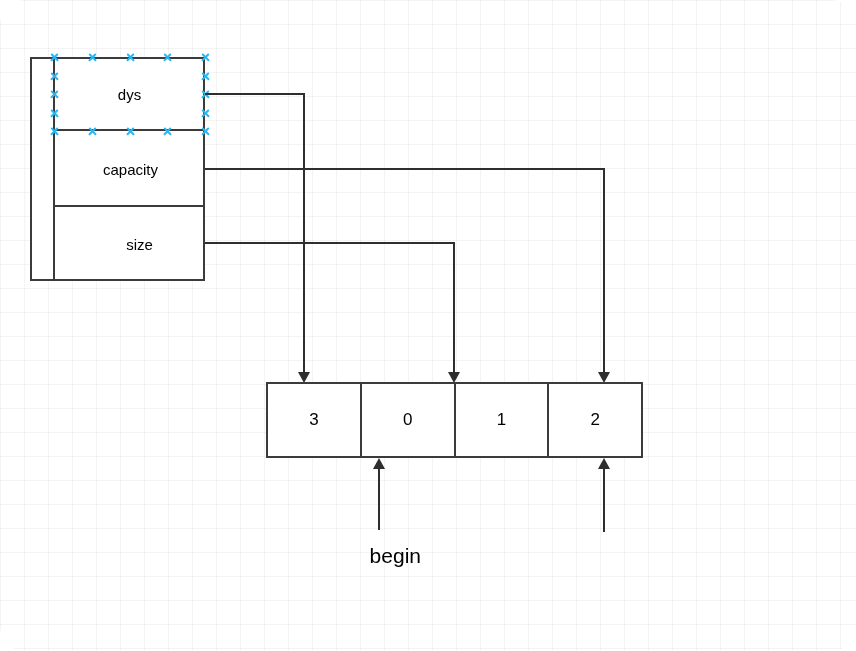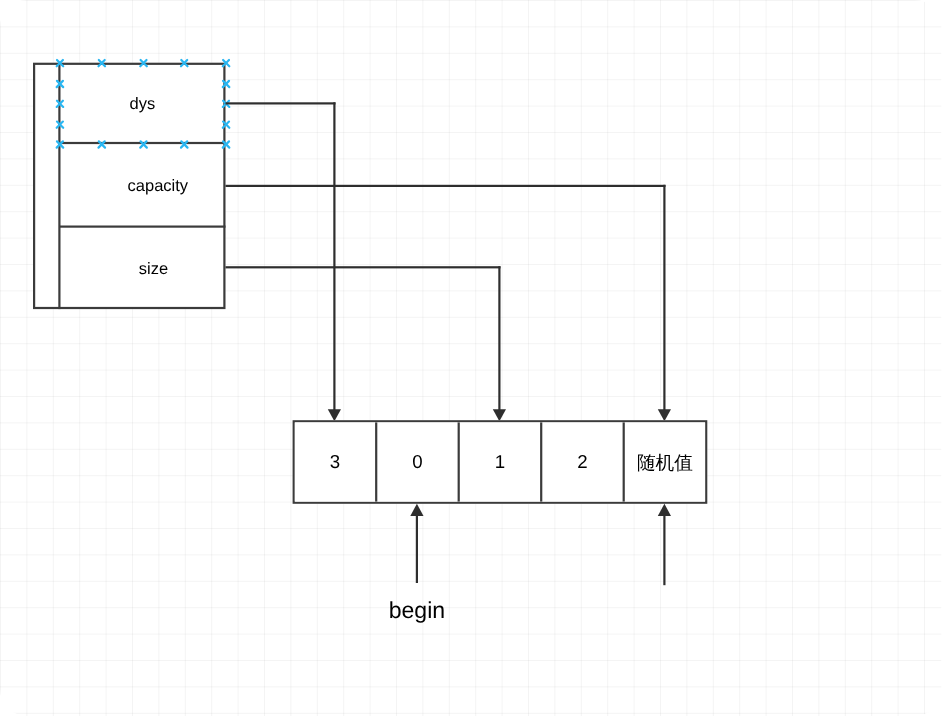--- a/index.html
+++ b/index.html
@@ -100,21 +100,21 @@
 <div id="canvas">
 
   <div class="shape" style="left:30px; top:57px; width:175px; height:224px;"></div>
   <div class="vline-struct" style="left:53px; top:57px; height:224px;"></div>
   <div class="divider" style="left:54px; top:129px; width:151px;"></div>
   <div class="divider" style="left:54px; top:205px; width:151px;"></div>
 
   <div class="row-label" style="left:54px; top:57px;  width:151px; height:74px;">
     <span>dys</span>
   </div>
-  <div class="row-label" style="left:57px; top:131px; width:137px; height:76px;padding-left:36px;">
+  <div class="row-label" style="left:44px; top:131px; width:137px; height:76px;padding-left:36px;">
     <span>capacity</span>
   </div>
   <div class="row-label" style="left:54px; top:207px; width:171px; height:74px;">
     <span>size</span>
   </div>
 
   <div id="handles">
       <div class="cp" style="left: 54px; top: 57px;"></div>
       <div class="cp" style="left: 54px; top: 131px;"></div>
       <div class="cp" style="left: 92px; top: 57px;"></div>
@@ -151,25 +151,22 @@
     </div>
     <div class="array-cell">
       <span>0</span>
     </div>
     <div class="array-cell">
       <span>1</span>
     </div>
     <div class="array-cell">
       <span>2</span>
     </div>
-    <div class="array-cell">
-      <span>随机值</span>
-    </div>
   </div>
 
   <div class="arrow-up" style="left:373px; top:458px;"></div>
   <div class="seg" style="left:378px; top:467px; width:2px; height:63px;"></div>
-  <div class="ptr-label" style="left:324px; top:544px;">begin</div>
+  <div class="ptr-label" style="left:311px; top:544px;text-align:right;">begin</div>
 
   <div class="arrow-up" style="left:598px; top:458px;"></div>
   <div class="seg" style="left:603px; top:467px; width:2px; height:65px;"></div>
 
 </div>
 
 </body></html>

